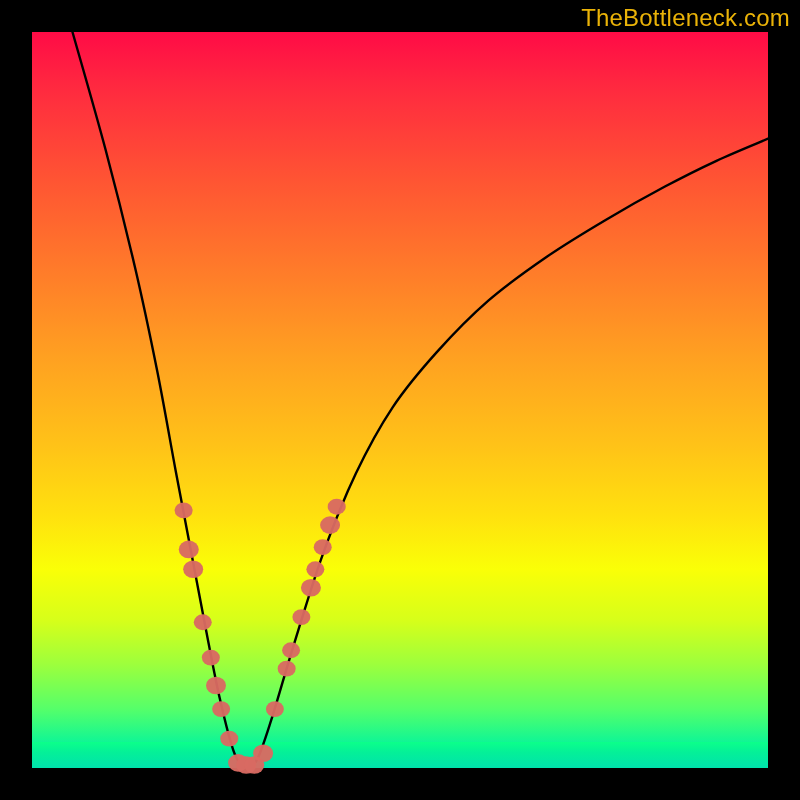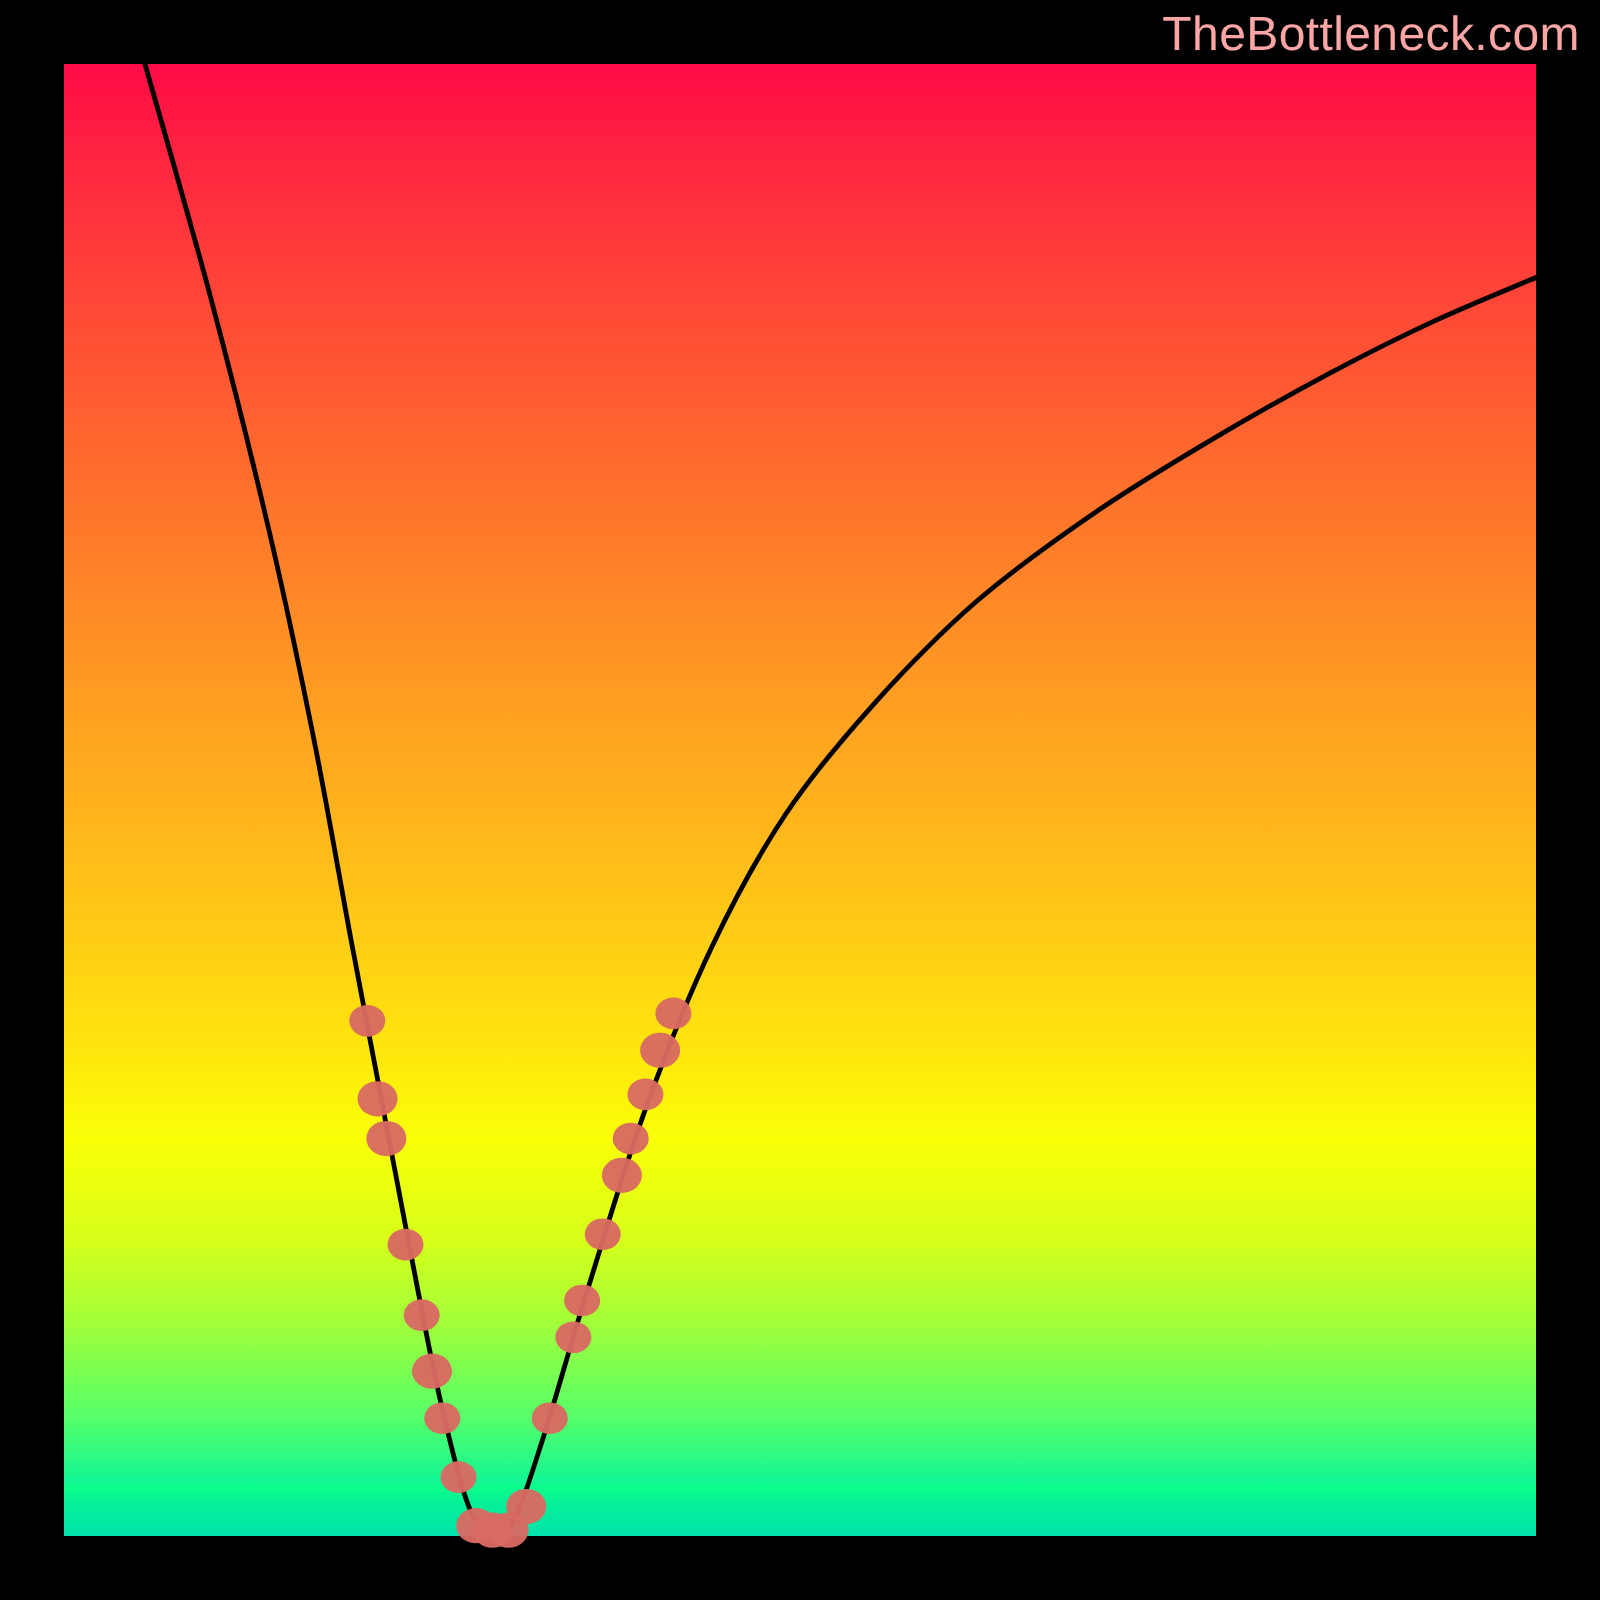--- a/index.html
+++ b/index.html
@@ -10,21 +10,21 @@
     background: #000;
     overflow: hidden;
     font-family: Arial, Helvetica, sans-serif;
   }
   .watermark {
     position: absolute;
     top: 4px;
     right: 10px;
     font-size: 24px;
     font-weight: 500;
-    color: #fca5a5;
+    color: #eab308;
     z-index: 5;
     letter-spacing: 0.2px;
   }
   .plot-frame {
     position: absolute;
     left: 32px;
     top: 32px;
     width: 736px;
     height: 736px;
     background: linear-gradient(

